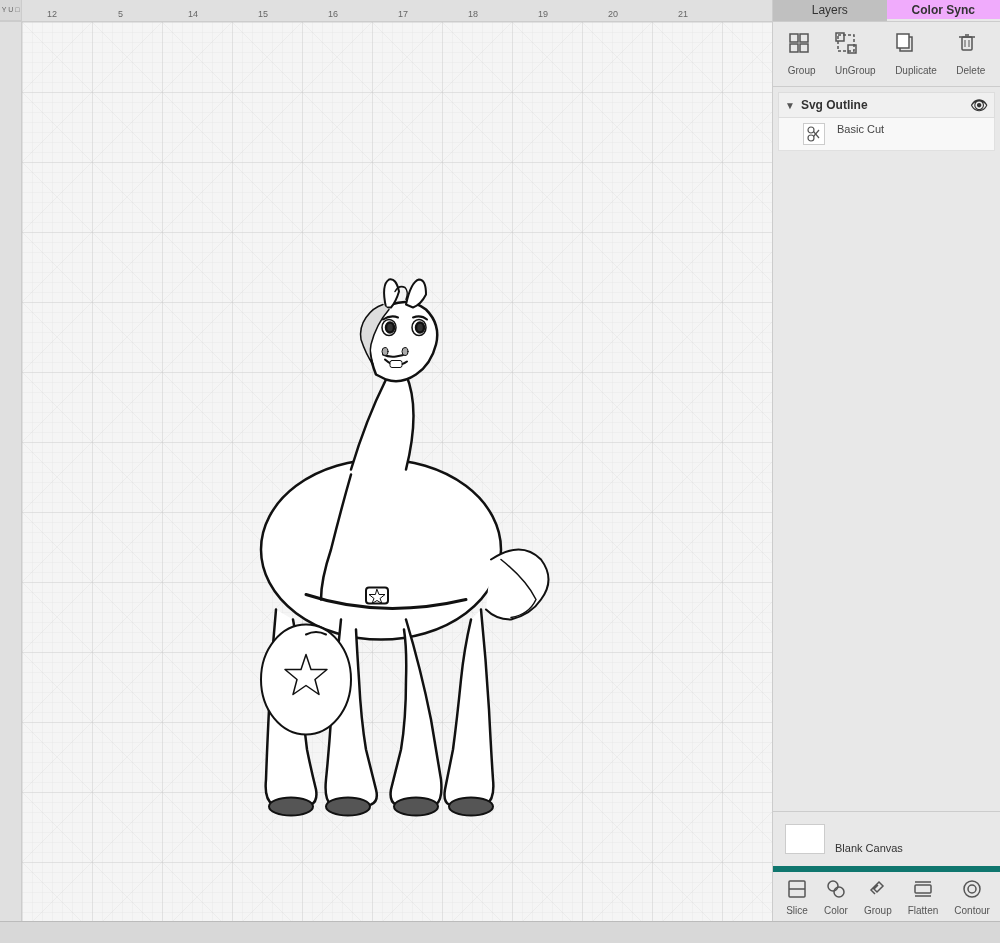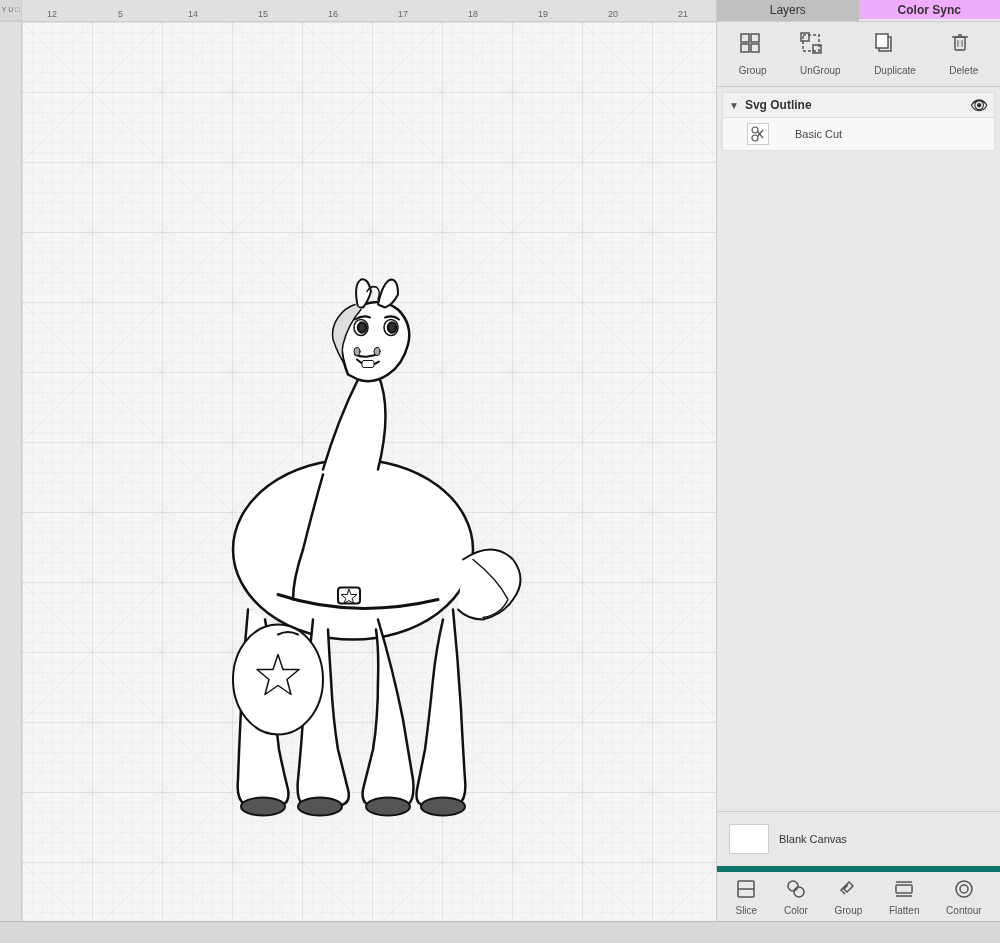--- a/index.html
+++ b/index.html
@@ -114,21 +114,21 @@
       width: 520px;
       height: 650px;
     }
     .horse-container svg {
       width: 100%;
       height: 100%;
     }
 
     
     .right-panel {
-      width: 284px;
+      width: 228px;
       background: #e8e8e8;
       display: flex;
       flex-direction: column;
       border-left: 1px solid #ccc;
     }
 
     
     .toolbar {
       display: flex;
       align-items: center;
@@ -180,22 +180,22 @@
       font-size: 10px;
       color: #555;
     }
     .layer-group-header .eye-icon {
       margin-left: auto;
       font-size: 14px;
       cursor: pointer;
     }
     .layer-item {
       display: flex;
-      align-items: center;
-      gap: 26px;
+      align-items: flex-start;
+      gap: 12px;
       padding: 5px 8px 5px 24px;
       background: #f8f8f8;
       border: 1px solid #e0e0e0;
       border-top: none;
       font-size: 11px;
       color: #444;
       cursor: pointer;
     }
     .layer-item .layer-icon {
       width: 22px;
@@ -210,21 +210,21 @@
     }
 
     
     .blank-canvas-section {
       padding: 8px;
       border-top: 1px solid #ccc;
       background: #e8e8e8;
     }
     .blank-canvas-item {
       display: flex;
-      align-items: center;
+      align-items: flex-end;
       gap: 10px;
       padding: 4px;
       font-size: 11px;
       color: #333;
     }
     .blank-canvas-thumb {
       width: 40px;
       height: 30px;
       background: white;
       border: 1px solid #ccc;

